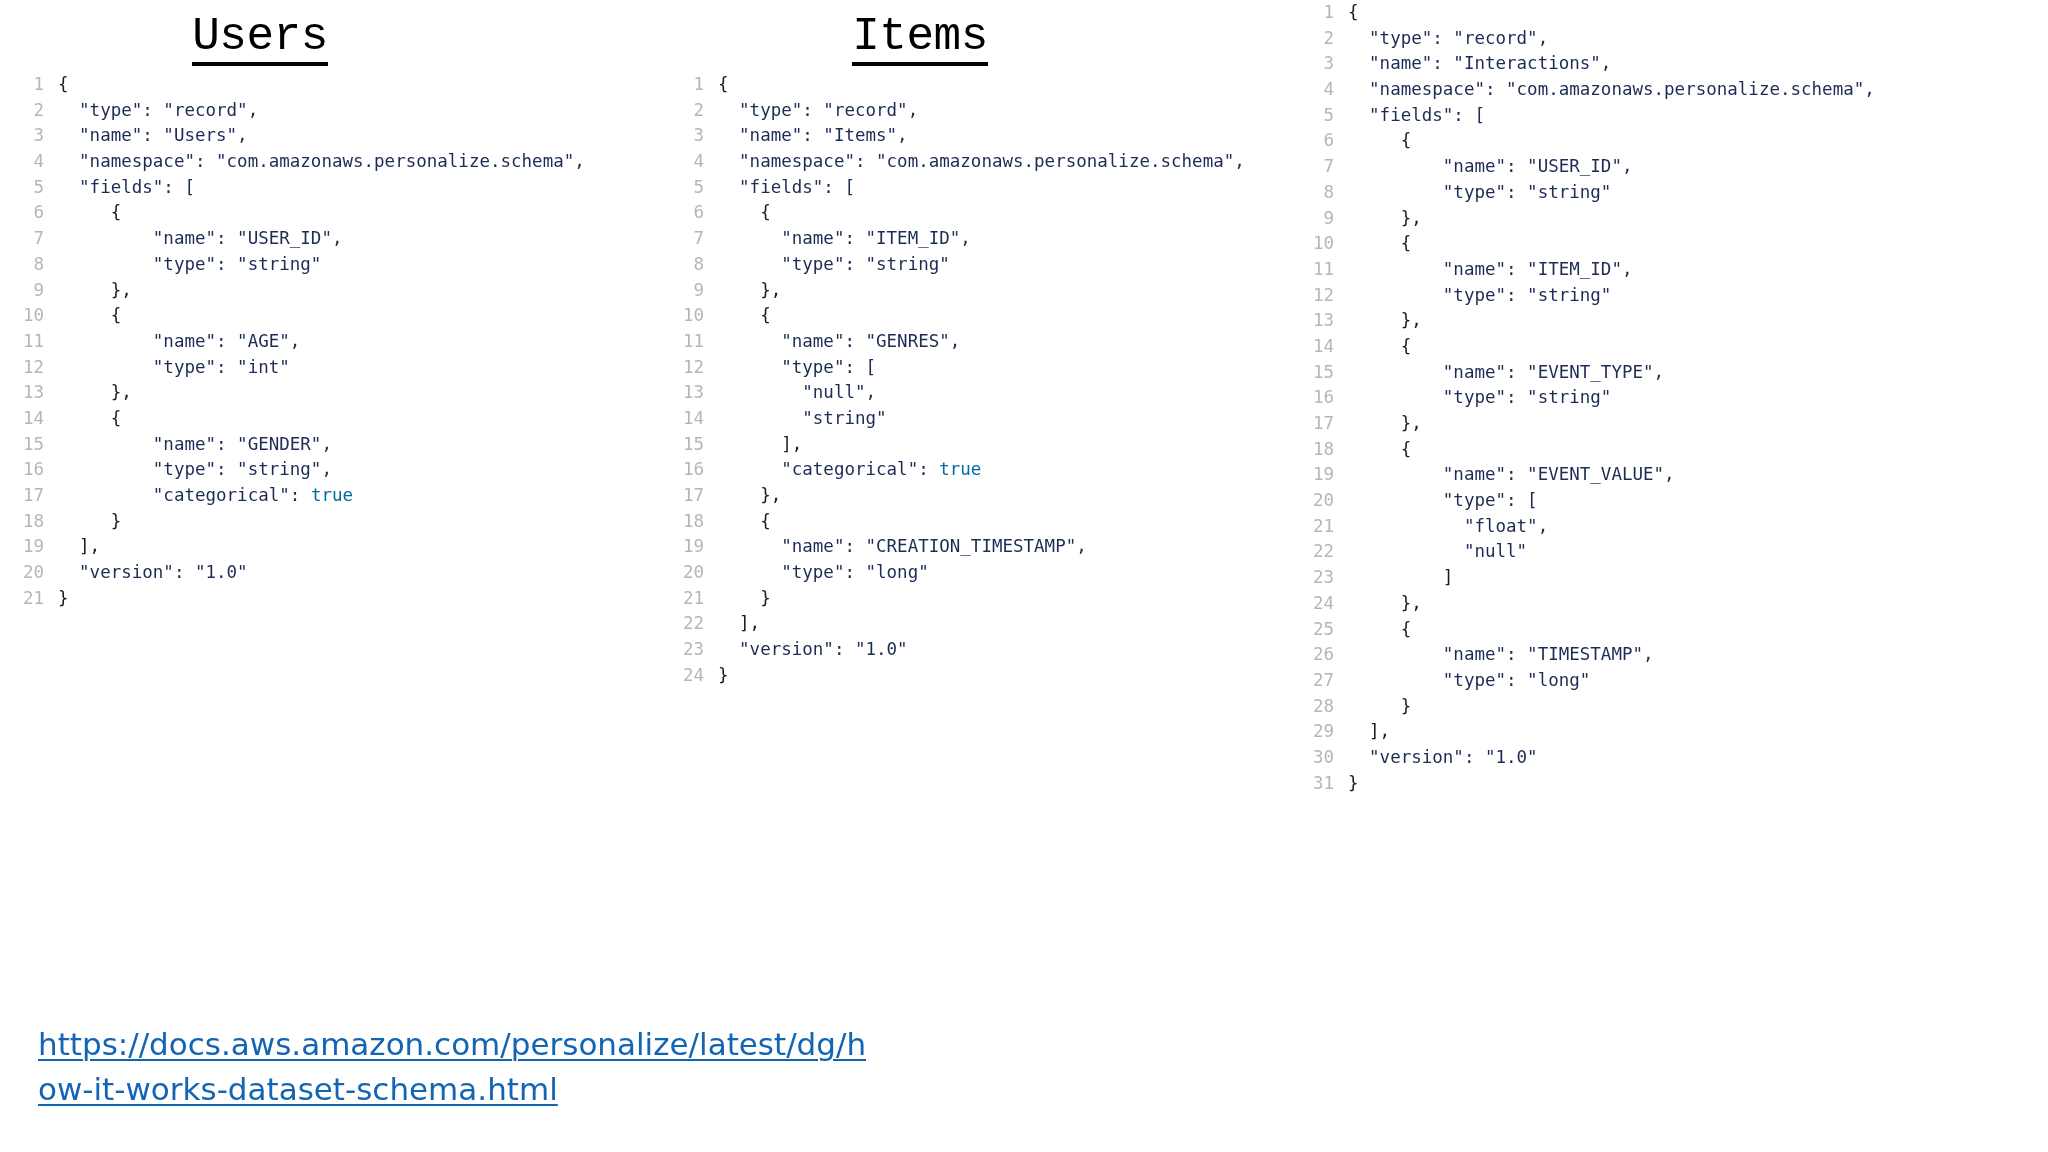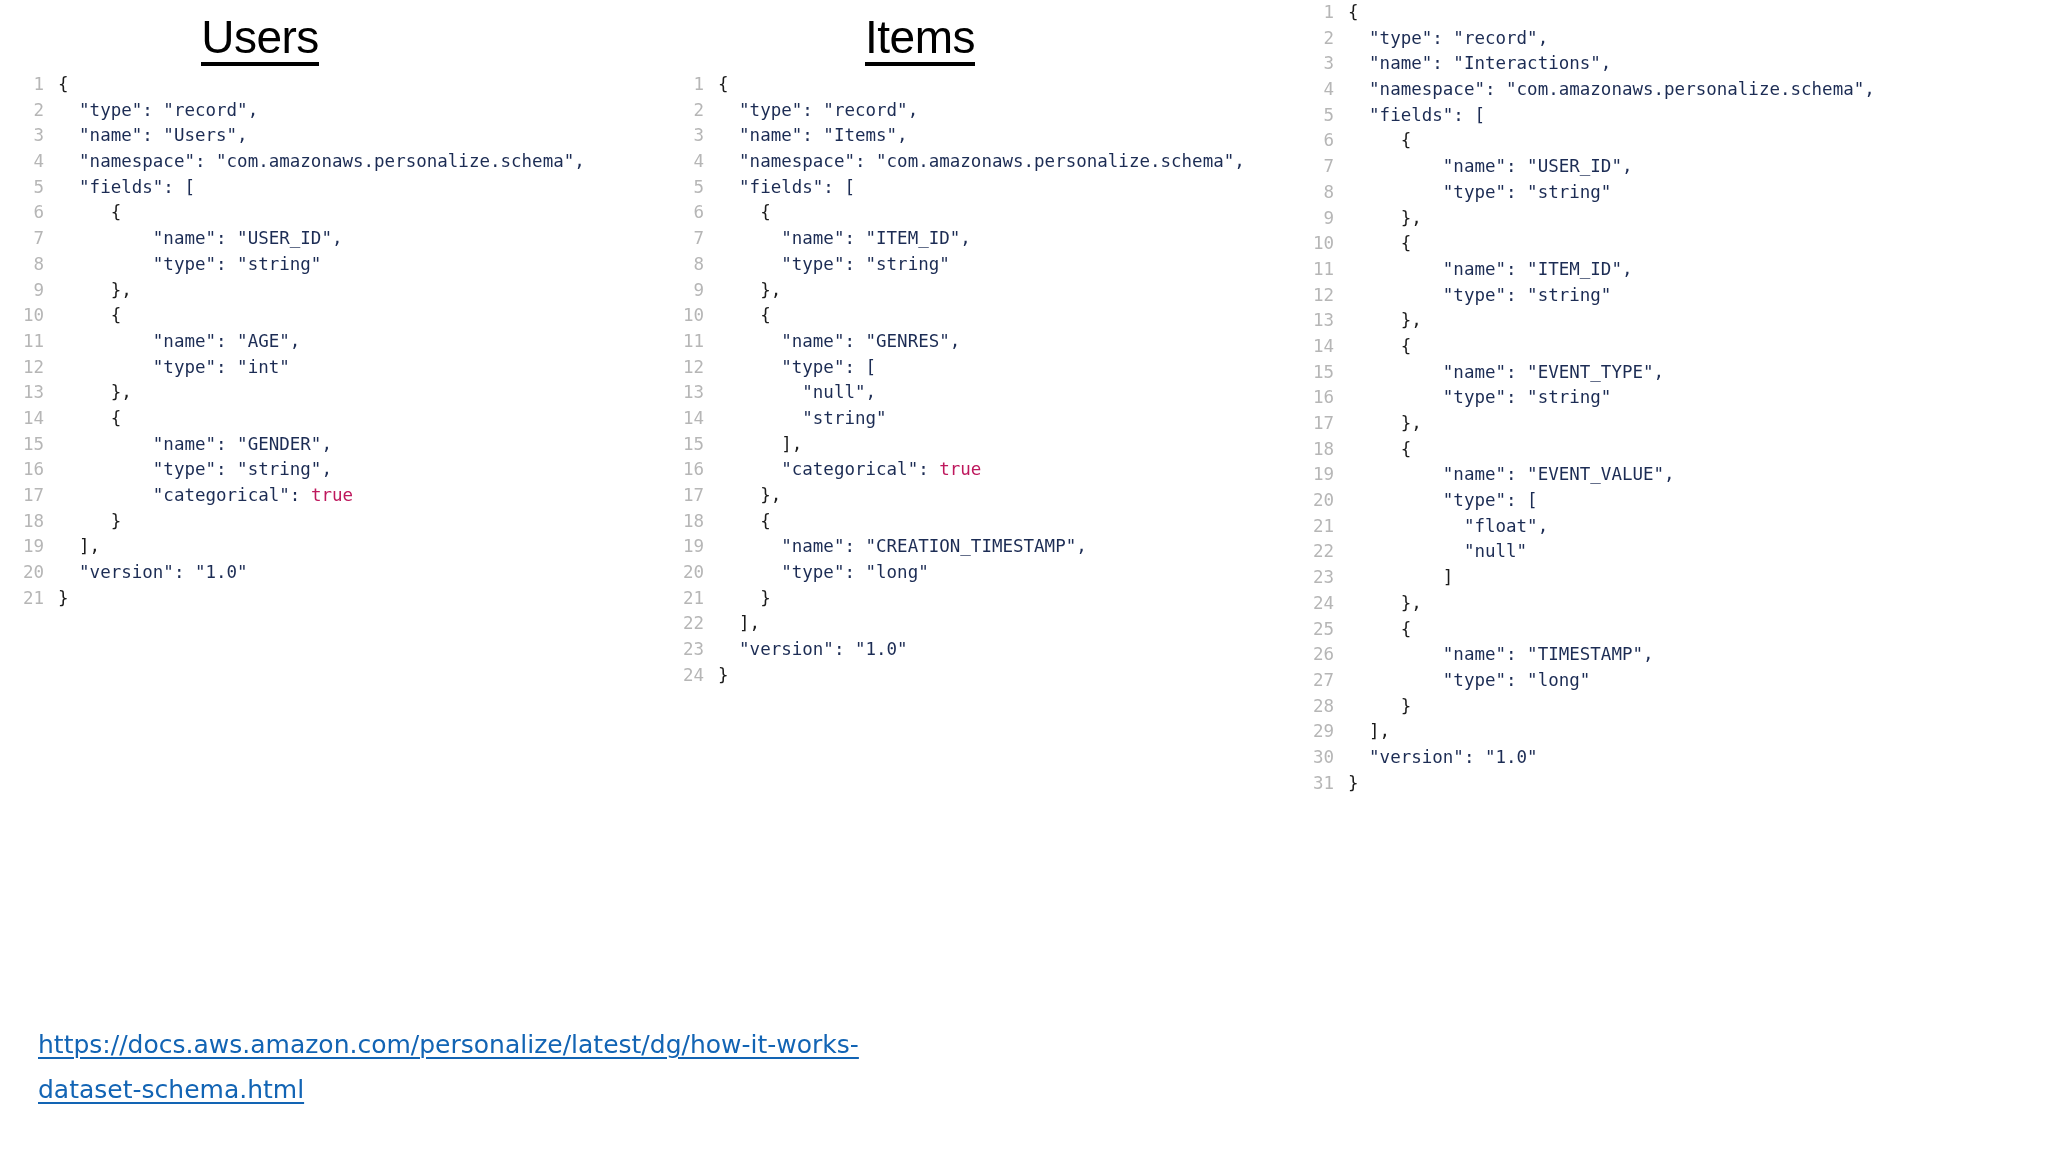--- a/index.html
+++ b/index.html
@@ -19,21 +19,21 @@
   .column {
     position: absolute;
     top: 0;
   }
   #col-users      { left: 0px;    width: 690px; }
   #col-items      { left: 660px;  width: 690px; }
   #col-interact   { left: 1290px; width: 758px; }
 
   .col-title {
     text-align: center;
-    font-family: Liberation Sans, sans-serif;
+    font-family: Liberation Mono, monospace;
     font-size: 46px;
     font-weight: 400;
     color: #000000;
     letter-spacing: -0.5px;
     margin: 14px 0 6px 0;
     line-height: 1.0;
   }
   .col-title span {
     display: inline-block;
     border-bottom: 4px solid #000000;
@@ -66,30 +66,30 @@
   }
   .code-text {
     padding-left: 14px;
     color: #1c2c54;
     font-family: "DejaVu Sans Mono", monospace;
     font-size: 17.5px;
     white-space: pre;
   }
   .code-text.punct { color: #1b1b1b; }
   .code-text.lit   { color: #1c2c54; }
-  .code-text .kw   { color: #be185d; }
+  .code-text .kw   { color: #0369a1; }
 
   
   #doc-link {
     position: absolute;
     left: 38px;
     top: 1022px;
     width: 830px;
     font-family: "DejaVu Sans", sans-serif;
-    font-size: 25px;
+    font-size: 31px;
     line-height: 45px;
     color: #1264b4;
     text-decoration: underline;
     text-decoration-thickness: 2px;
     text-underline-offset: 4px;
     word-break: break-all;
     cursor: pointer;
   }
 </style>
 </head>

